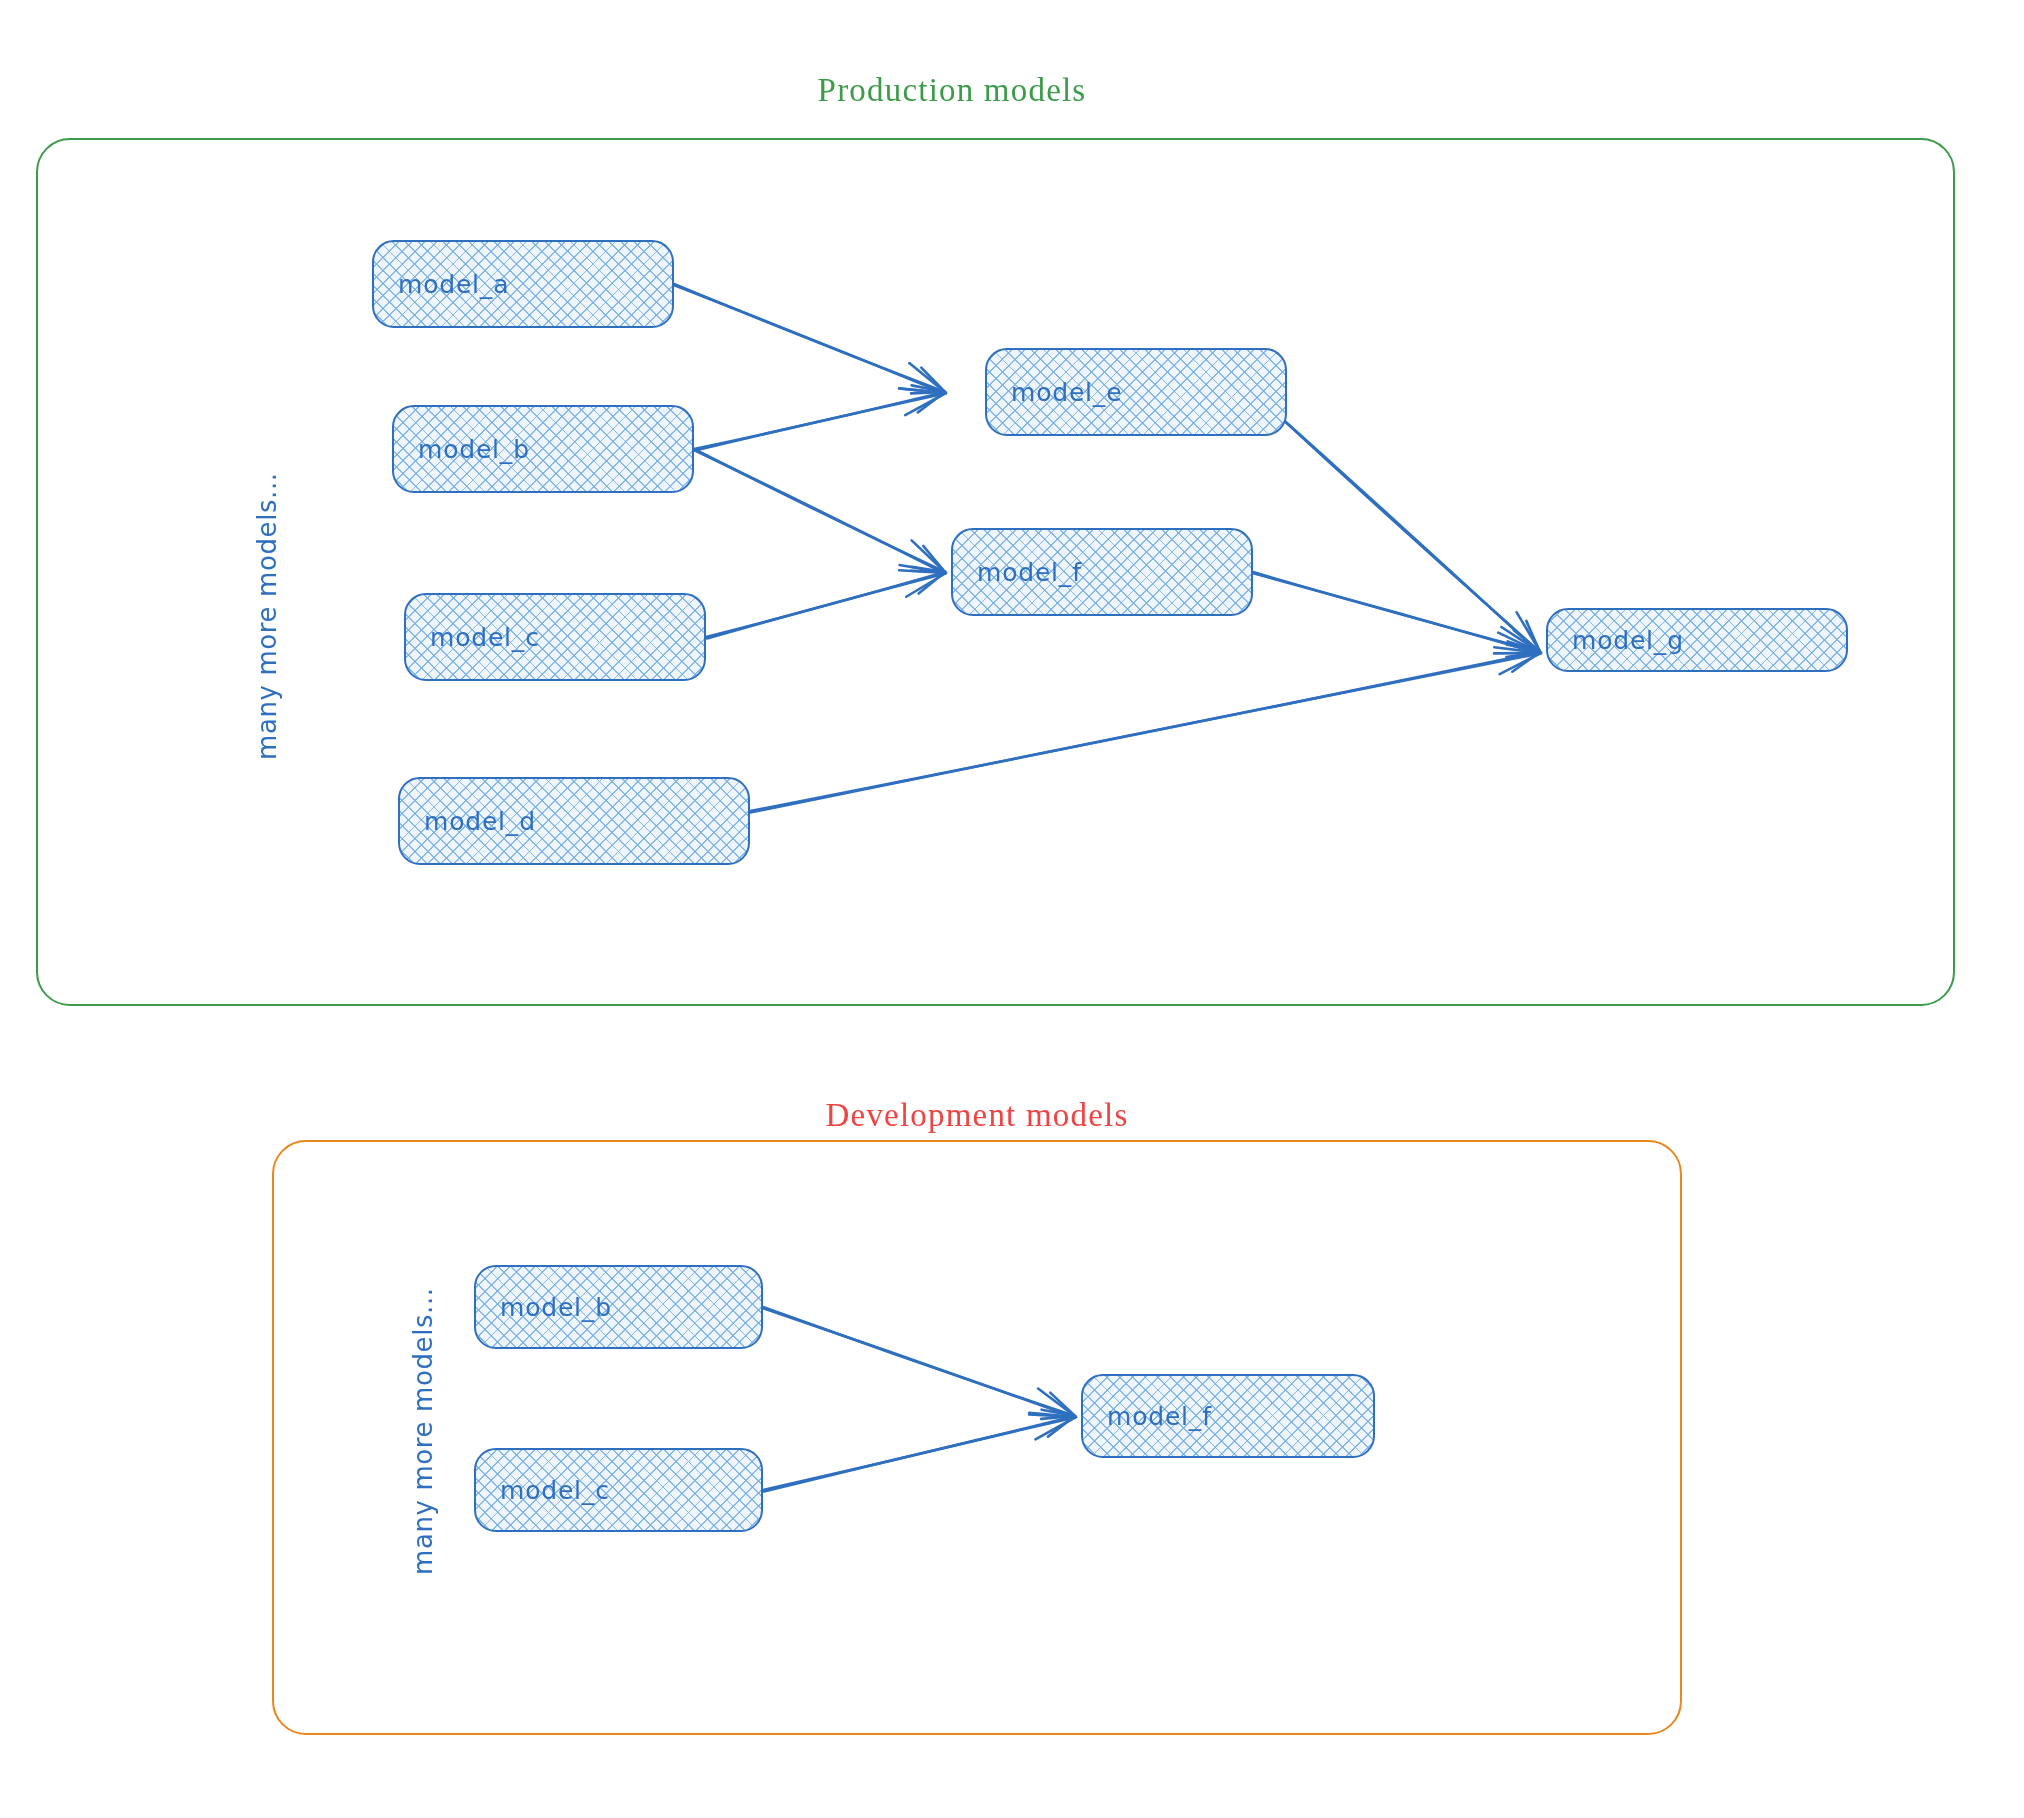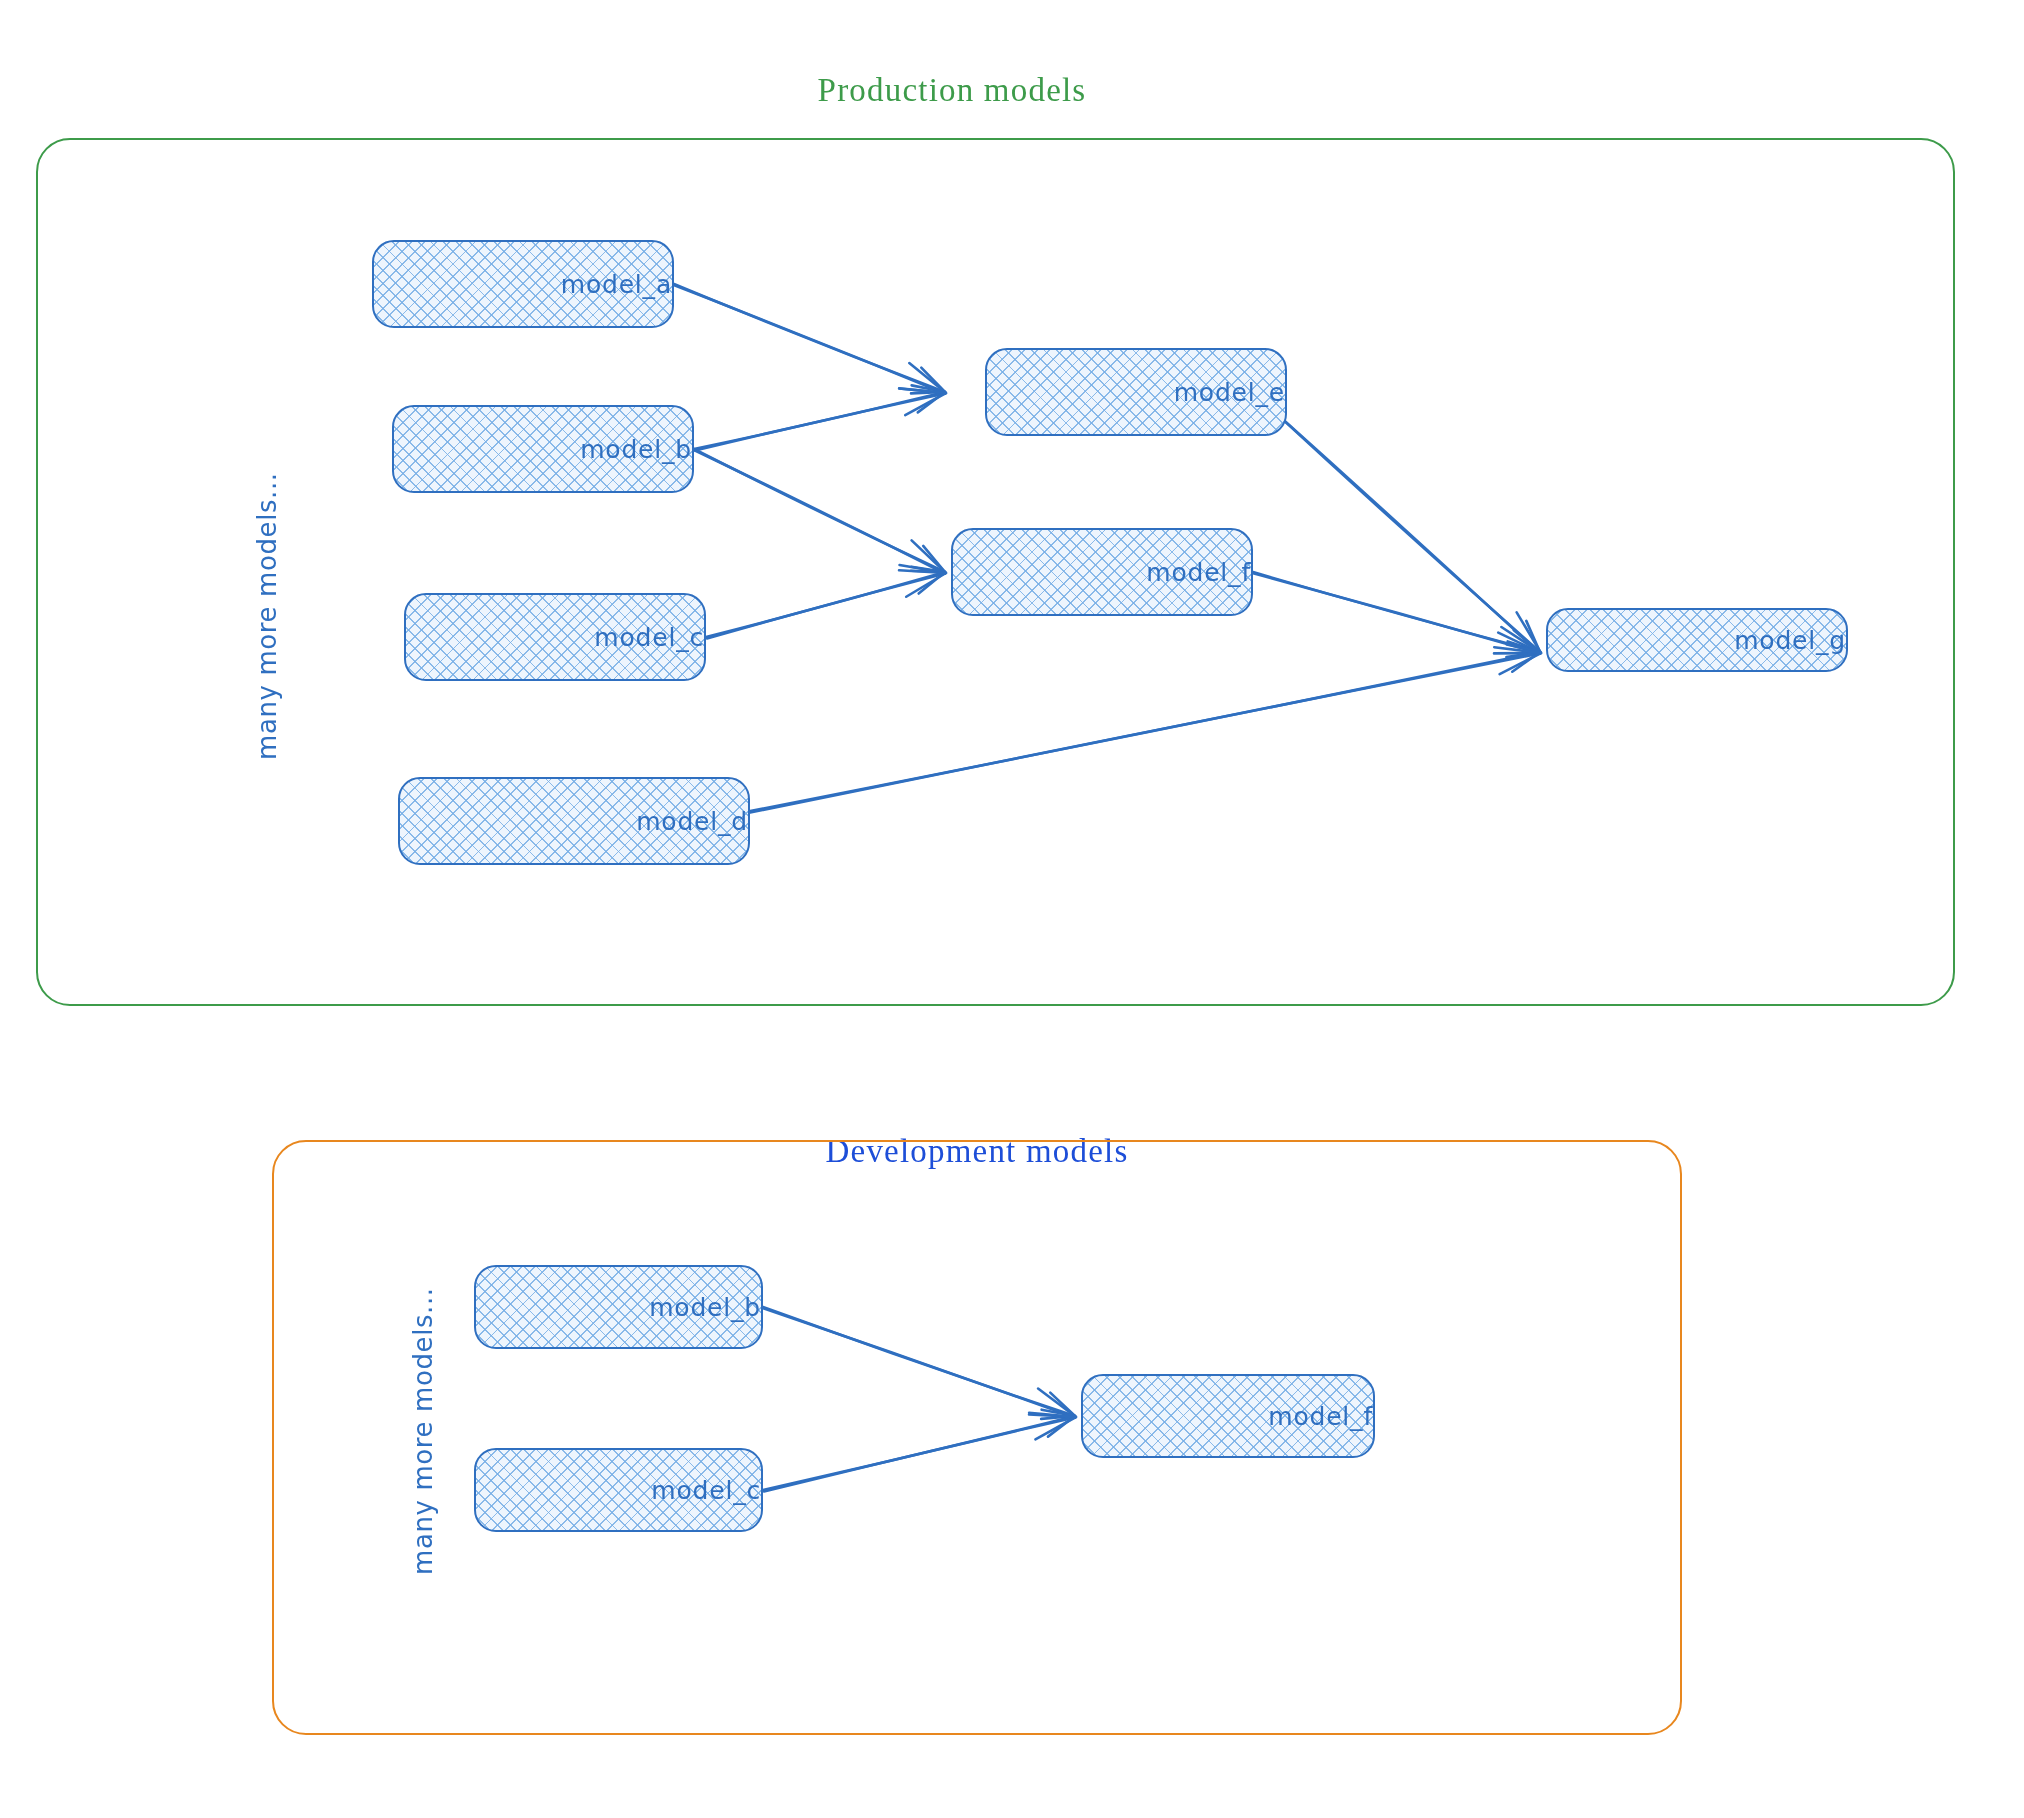--- a/index.html
+++ b/index.html
@@ -20,21 +20,21 @@
   .group-title {
     position: absolute;
     font-family: Liberation Serif, serif;
     font-size: 33px;
     font-weight: 400;
     letter-spacing: 1.2px;
     white-space: nowrap;
     transform: translateX(-50%);
   }
   .group-title.prod { color: #3d9b4a; }
-  .group-title.dev  { color: #1d4ed8; margin-top: 36px; }
+  .group-title.dev  { color: #ef4444; }
 
   .group-box {
     position: absolute;
     border-radius: 34px;
     background: transparent;
     box-sizing: border-box;
   }
   .group-box.prod { border: 2.5px solid #3d9b4a; }
   .group-box.dev  { border: 2.5px solid #e8871e; }
 
@@ -49,33 +49,34 @@
     transform: rotate(-90deg);
   }
 
   .node {
     position: absolute;
     box-sizing: border-box;
     border: 2.6px solid #2f6fc0;
     border-radius: 22px;
     display: flex;
     align-items: center;
-    justify-content: flex-end;
+    justify-content: flex-start;
     background-color: #eef5fd;
     background-image:
       repeating-linear-gradient(45deg,
         rgba(120,175,230,0.85) 0px,
         rgba(120,175,230,0.85) 1.3px,
         rgba(255,255,255,0) 1.3px,
         rgba(255,255,255,0) 9px),
       repeating-linear-gradient(-45deg,
         rgba(120,175,230,0.85) 0px,
         rgba(120,175,230,0.85) 1.3px,
         rgba(255,255,255,0) 1.3px,
         rgba(255,255,255,0) 9px);
+    padding-left: 24px;
   }
   .node-label {
     color: #2f6fc0;
     font-family: "DejaVu Sans", sans-serif;
     font-size: 25px;
     letter-spacing: 0.8px;
     user-select: none;
   }
 
   svg.edges {

